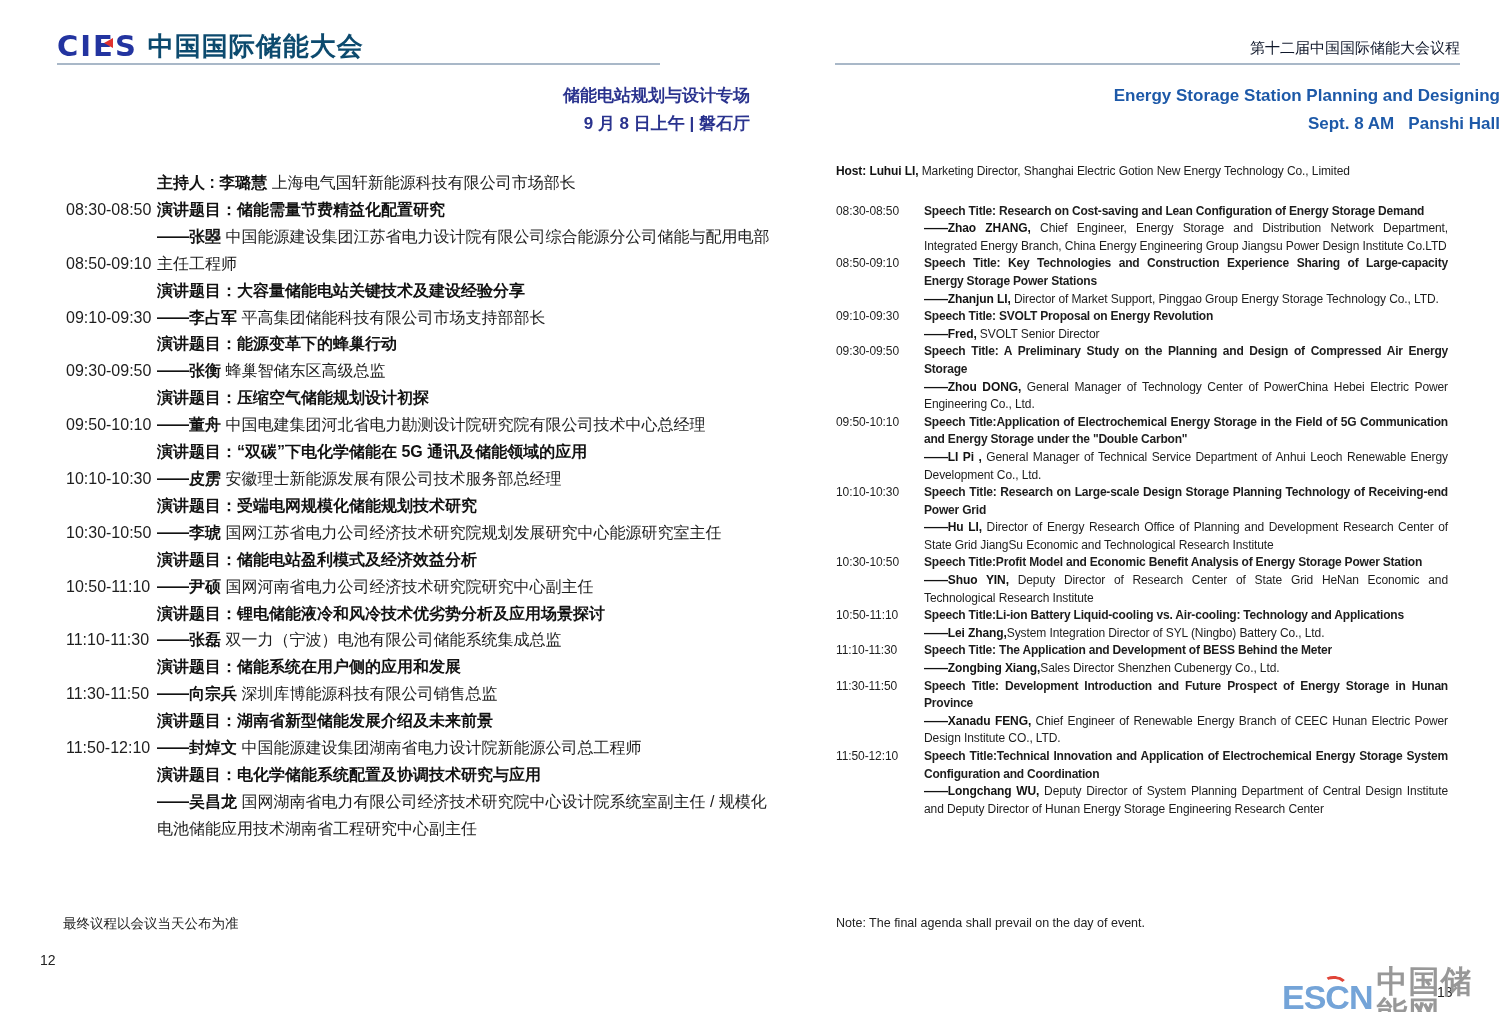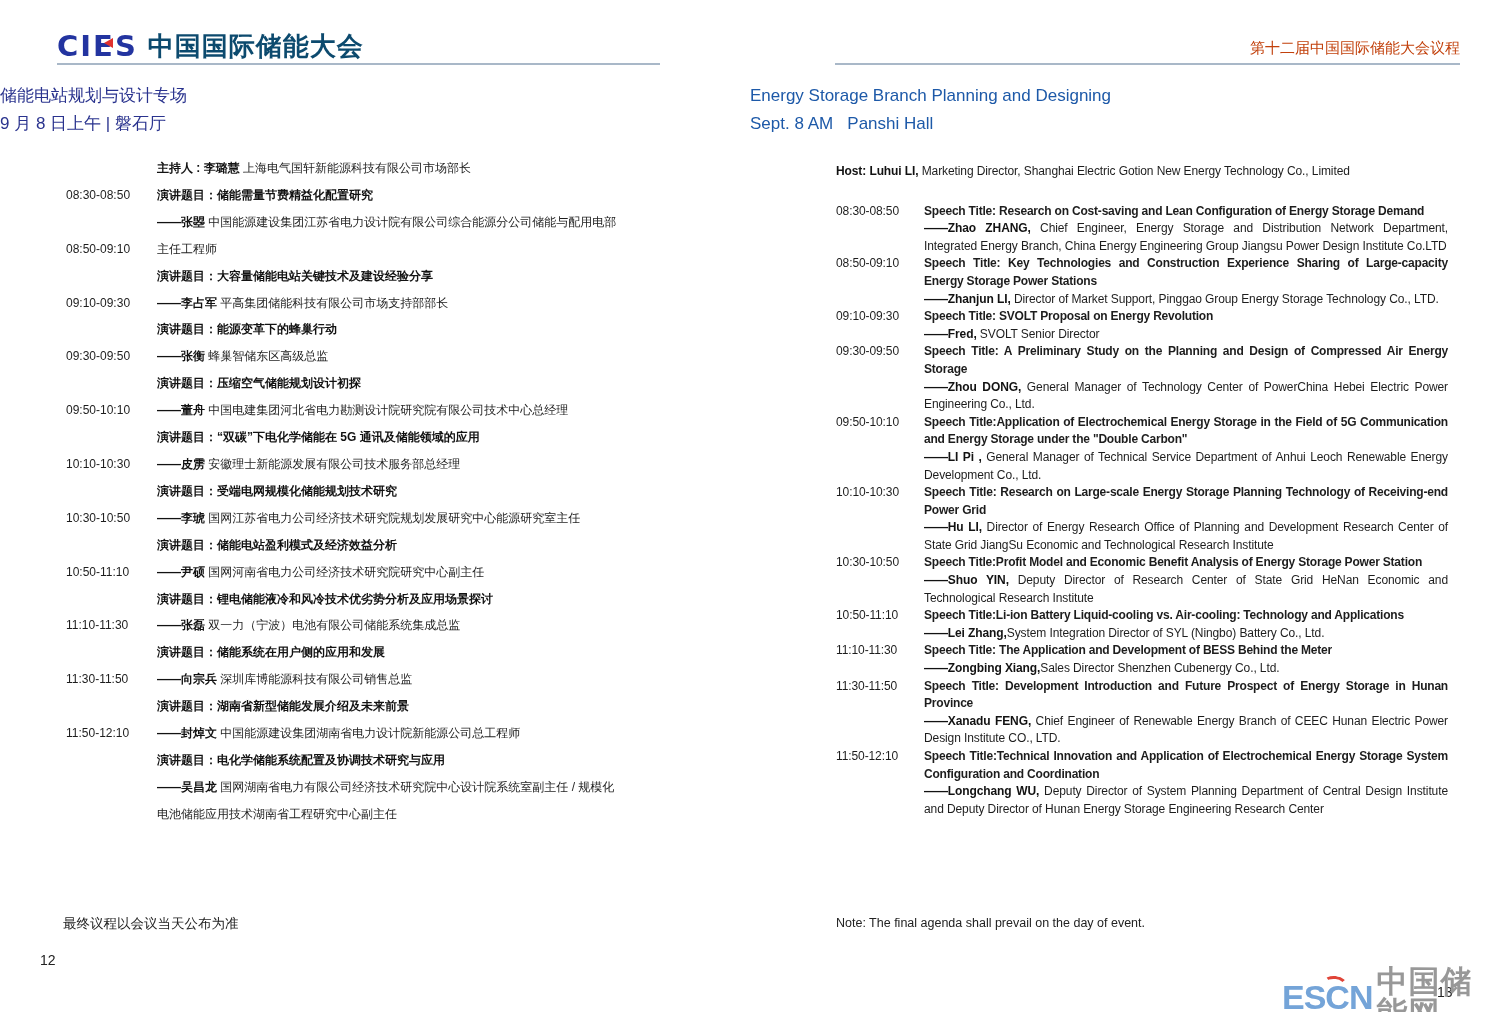--- a/index.html
+++ b/index.html
@@ -14,33 +14,33 @@
   .logo-cies{
     font-family:"DejaVu Sans",sans-serif;font-weight:bold;font-size:29px;
     color:#2334a0;letter-spacing:2px;position:relative;line-height:1;
   }
   .logo-arrow{
     position:absolute;left:47px;top:12px;width:0;height:0;
     border-top:5px solid transparent;border-bottom:5px solid transparent;
     border-right:9px solid #e0312e;
   }
   .logo-cn{font-size:26px;font-weight:bold;color:#0c4a6e;margin-left:10px;line-height:1;letter-spacing:1px;}
-  .tagline{position:absolute;right:40px;top:39px;font-size:15px;color:#c2410c;}
+  .tagline{position:absolute;right:40px;top:39px;font-size:15px;color:#0f172a;}
   .rule{position:absolute;top:63px;height:2px;background:#a9b8c8;}
   .rule-left{left:57px;width:603px;}
   .rule-right{left:835px;width:625px;}
 
   
-  .title-block{position:absolute;top:82px;width:750px;text-align:left;font-weight:normal;}
+  .title-block{position:absolute;top:82px;width:750px;text-align:right;font-weight:bold;}
   .title-block.left{left:0;color:#2a338e;}
   .title-block.right{left:750px;color:#1d59a8;}
   .title-line{font-size:17px;line-height:28px;white-space:pre-wrap;}
 
   
-  .left-agenda{position:absolute;left:66px;top:155px;width:625px;font-size:12px;color:#1d1d1d;}
+  .left-agenda{position:absolute;left:66px;top:170px;width:625px;font-size:16px;color:#1d1d1d;}
   .l-row{display:flex;line-height:26.9px;white-space:nowrap;}
   .l-time{width:91px;flex:none;}
   .l-content{flex:1;}
   .b{font-weight:bold;color:#121212;}
 
   
   .right-agenda{position:absolute;left:836px;top:163px;width:612px;font-size:12px;color:#1d1d1d;letter-spacing:-0.1px;}
   .host-line{line-height:17.6px;margin-bottom:22px;}
   .r-row{display:flex;}
   .r-time{width:88px;flex:none;line-height:17.6px;}
@@ -75,21 +75,21 @@
 </div>
 <div class="tagline">第十二届中国国际储能大会议程</div>
 <div class="rule rule-left"></div>
 <div class="rule rule-right"></div>
 
 <div class="title-block left">
   <div class="title-line">储能电站规划与设计专场</div>
   <div class="title-line">9 月 8 日上午 | 磐石厅</div>
 </div>
 <div class="title-block right">
-  <div class="title-line">Energy Storage Branch Planning and Designing</div>
+  <div class="title-line">Energy Storage Station Planning and Designing</div>
   <div class="title-line">Sept. 8 AM   Panshi Hall</div>
 </div>
 
 <div class="left-agenda">
     <div class="l-row">
       <div class="l-time"></div>
       <div class="l-content"><span class="b">主持人 : 李璐慧</span><span> 上海电气国轩新能源科技有限公司市场部长</span></div>
     </div>
     <div class="l-row">
       <div class="l-time">08:30-08:50</div>
@@ -224,21 +224,21 @@
     <div class="r-row">
       <div class="r-time">09:50-10:10</div>
       <div class="r-body">
         <div class="r-title">Speech Title:Application of Electrochemical Energy Storage in the Field of 5G Communication and Energy Storage under the "Double Carbon"</div>
         <div class="r-speaker"><span class="b">——LI Pi ,</span><span> General Manager of Technical Service Department of Anhui Leoch Renewable Energy Development Co., Ltd.</span></div>
       </div>
     </div>
     <div class="r-row">
       <div class="r-time">10:10-10:30</div>
       <div class="r-body">
-        <div class="r-title">Speech Title: Research on Large-scale Energy Storage Planning Technology of Receiving-end Power Grid</div>
+        <div class="r-title">Speech Title: Research on Large-scale Design Storage Planning Technology of Receiving-end Power Grid</div>
         <div class="r-speaker"><span class="b">——Hu LI,</span><span> Director of Energy Research Office of Planning and Development Research Center of State Grid JiangSu Economic and Technological Research Institute</span></div>
       </div>
     </div>
     <div class="r-row">
       <div class="r-time">10:30-10:50</div>
       <div class="r-body">
         <div class="r-title">Speech Title:Profit Model and Economic Benefit Analysis of Energy Storage Power Station</div>
         <div class="r-speaker"><span class="b">——Shuo YIN,</span><span> Deputy Director of Research Center of State Grid HeNan Economic and Technological Research Institute</span></div>
       </div>
     </div>

